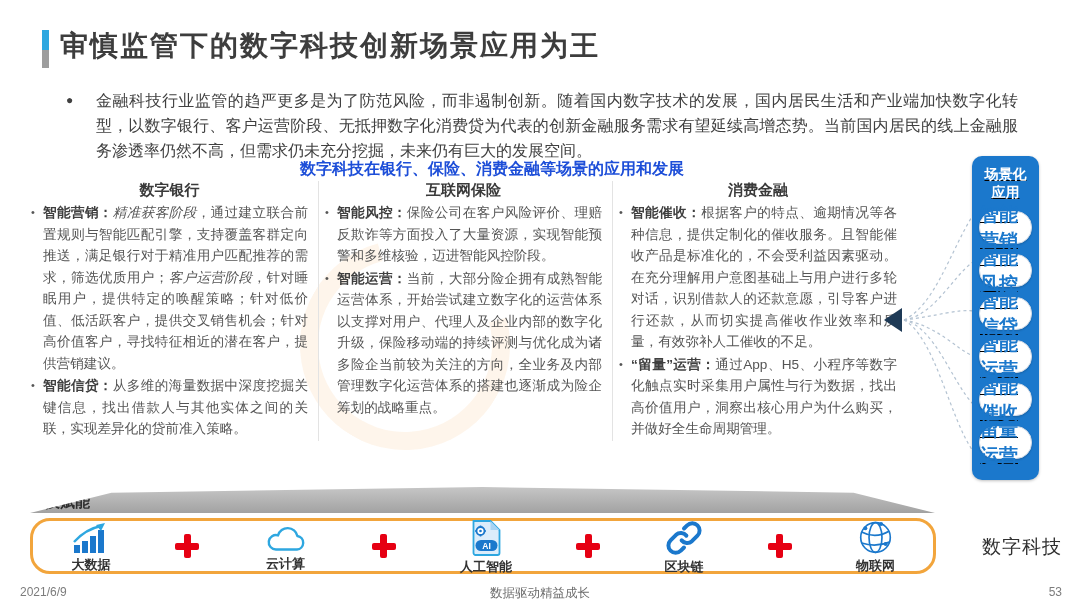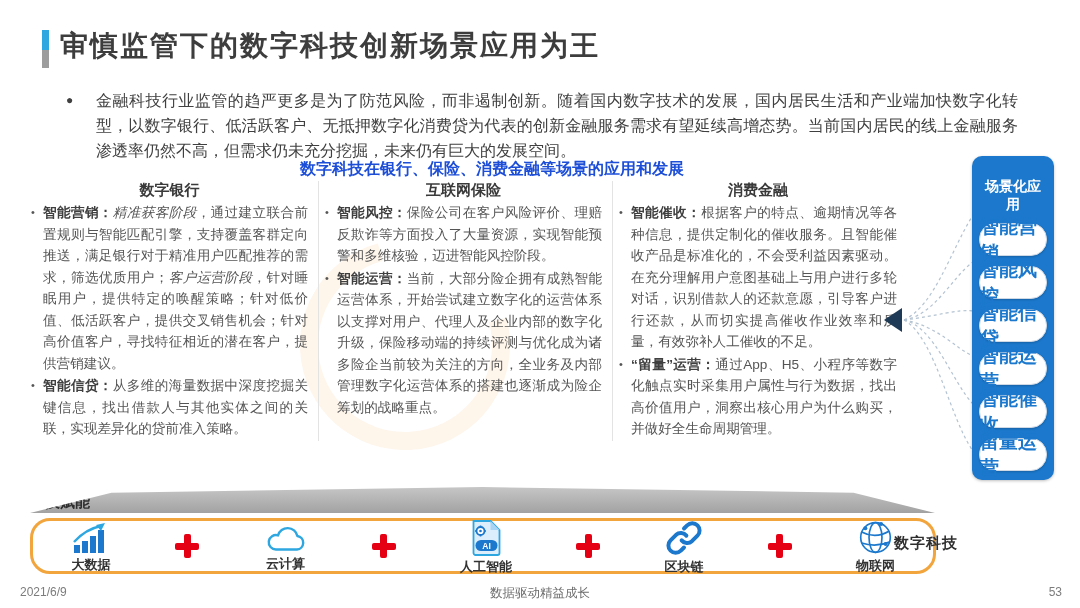--- a/index.html
+++ b/index.html
@@ -39,22 +39,22 @@
   .item{display:flex;margin-bottom:1px;}
   .item .dot{flex:0 0 12px;color:#555;font-size:11px;line-height:21.5px;}
   .item p{font-size:13.6px;color:var(--body-text);line-height:21.5px;text-align:justify;}
   .item .lbl{font-weight:bold;color:#3f3f3f;}
   .item .it{font-style:italic;}
 
   
   .connector{position:absolute;left:880px;top:157px;pointer-events:none;}
 
   
-  .scenario{position:absolute;left:972px;top:156px;width:82px;height:324px;background:var(--brand-blue);
-    border-radius:10px;padding:20px 7px;box-shadow:0 1px 3px rgba(0,0,0,.25);}
+  .scenario{position:absolute;left:972px;top:156px;width:67px;height:324px;background:var(--brand-blue);
+    border-radius:10px;padding:8px 7px;box-shadow:0 1px 3px rgba(0,0,0,.25);text-decoration:underline;}
   .scenario-header{color:#fff;font-size:14px;font-weight:bold;text-align:center;margin:2px 0 9px;}
   .scenario-btn{background:#fff;border:1px solid #cfd9e6;border-radius:16px;height:33px;margin-bottom:10px;
     display:flex;align-items:center;justify-content:center;font-size:19px;font-weight:bold;color:var(--brand-blue);
     box-shadow:0 1px 2px rgba(0,0,0,.18);}
   .scenario-btn:last-child{margin-bottom:8px;}
 
   
   .enable-band{position:absolute;left:30px;top:487px;width:905px;height:26px;
     background:linear-gradient(to bottom,#c6c6c6,#a2a2a2);
     clip-path:polygon(0 100%,9% 22%,50% 0,91% 22%,100% 100%);
@@ -64,39 +64,39 @@
   
   .tech-bar{position:absolute;left:30px;top:518px;width:906px;height:56px;background:#fff;
     border:3px solid var(--orange);border-radius:20px;display:flex;align-items:center;
     justify-content:space-between;padding:0 38px;}
   .tech-item{display:flex;flex-direction:column;align-items:center;justify-content:center;margin-top:2px;}
   .tech-item .t-label{font-size:13px;color:#333;margin-top:-3px;font-weight:bold;}
   .plus{position:relative;width:30px;height:30px;}
   .plus::before,.plus::after{content:"";position:absolute;background:var(--red);border-radius:2px;}
   .plus::before{left:3px;top:11.5px;width:24px;height:7px;}
   .plus::after{left:11.5px;top:3px;width:7px;height:24px;}
-  .tech-caption{position:absolute;left:894px;top:534px;font-size:15px;font-weight:bold;color:#2f2f2f;letter-spacing:1px;}
+  .tech-caption{position:absolute;left:982px;top:534px;font-size:19px;font-weight:normal;color:#2f2f2f;letter-spacing:1px;}
 
   
   .footer-date{position:absolute;left:20px;top:585px;font-size:12px;color:#7c7c7c;}
   .footer-slogan{position:absolute;left:0;top:585px;width:1080px;text-align:center;font-size:12.5px;color:#6d6d6d;}
   .footer-page{position:absolute;right:18px;top:585px;font-size:12px;color:#7c7c7c;}
 </style>
 </head>
 <body>
 
 <div class="slide">
 
   <div class="accent-bar"></div>
   <h1 class="page-title">审慎监管下的数字科技创新场景应用为王</h1>
 
 
   <div class="intro">
     <span class="bullet">●</span>
-    <p>金融科技行业监管的趋严更多是为了防范风险，而非遏制创新。随着国内数字技术的发展，国内居民生活和产业端加快数字化转型，以数字银行、低活跃客户、无抵押数字化消费贷为代表的创新金融服务需求有望延续高增态势。当前国内居民的线上金融服务渗透率仍然不高，但需求仍未充分挖掘，未来仍有巨大的发展空间。</p>
+    <p>金融科技行业监管的趋严更多是为了防范风险，而非遏制创新。随着国内数字技术的发展，国内居民生活和产业端加快数字化转型，以数字银行、客户运营阶段、无抵押数字化消费贷为代表的创新金融服务需求有望延续高增态势。当前国内居民的线上金融服务渗透率仍然不高，但需求仍未充分挖掘，未来仍有巨大的发展空间。</p>
   </div>
 
   <div class="wm-ring"></div>
 
   <div class="section-title">数字科技在银行、保险、消费金融等场景的应用和发展</div>
   <div class="columns" id="columns">
       <div class="col">
         <div class="col-header">数字银行</div>
         <div class="item">
           <span class="dot">•</span>

